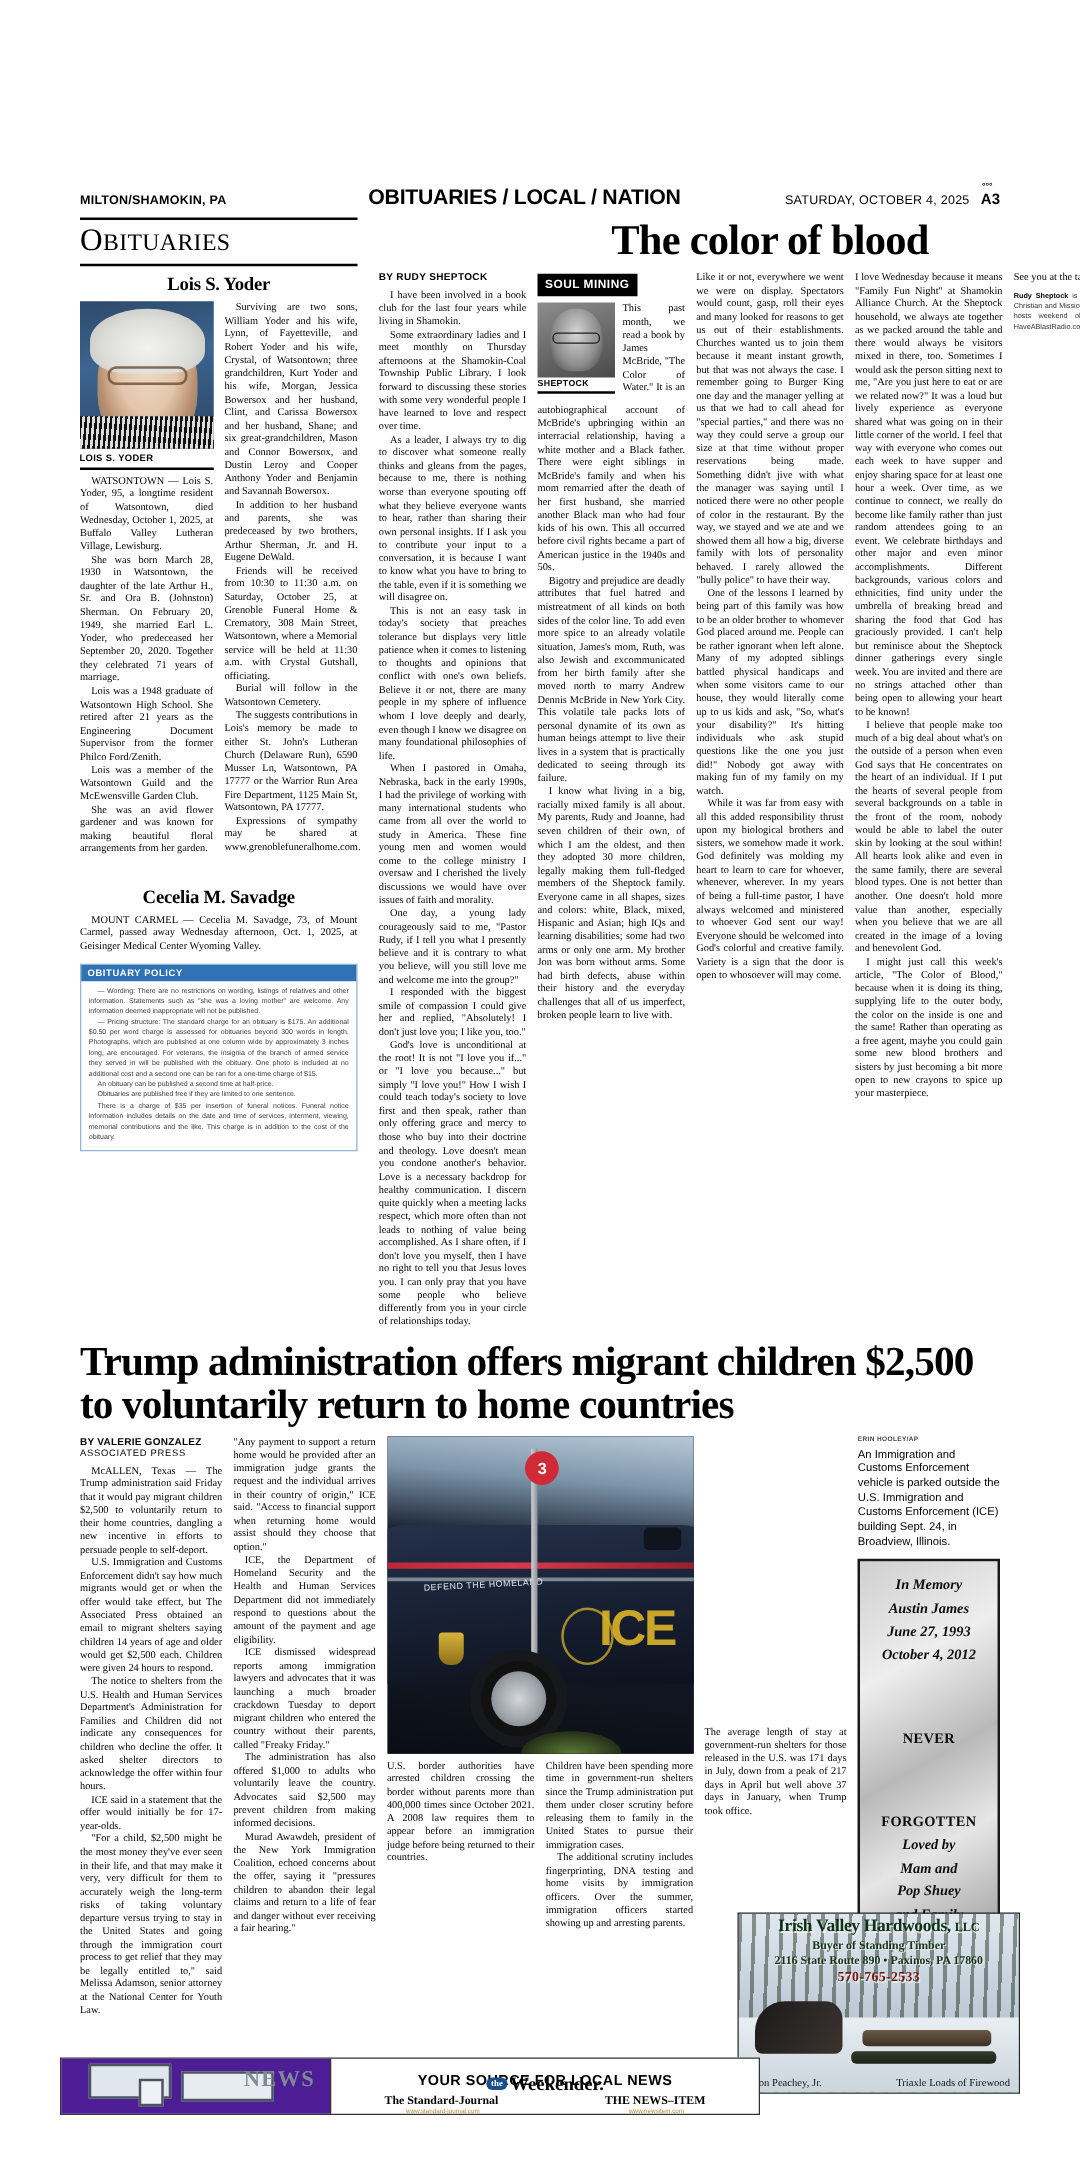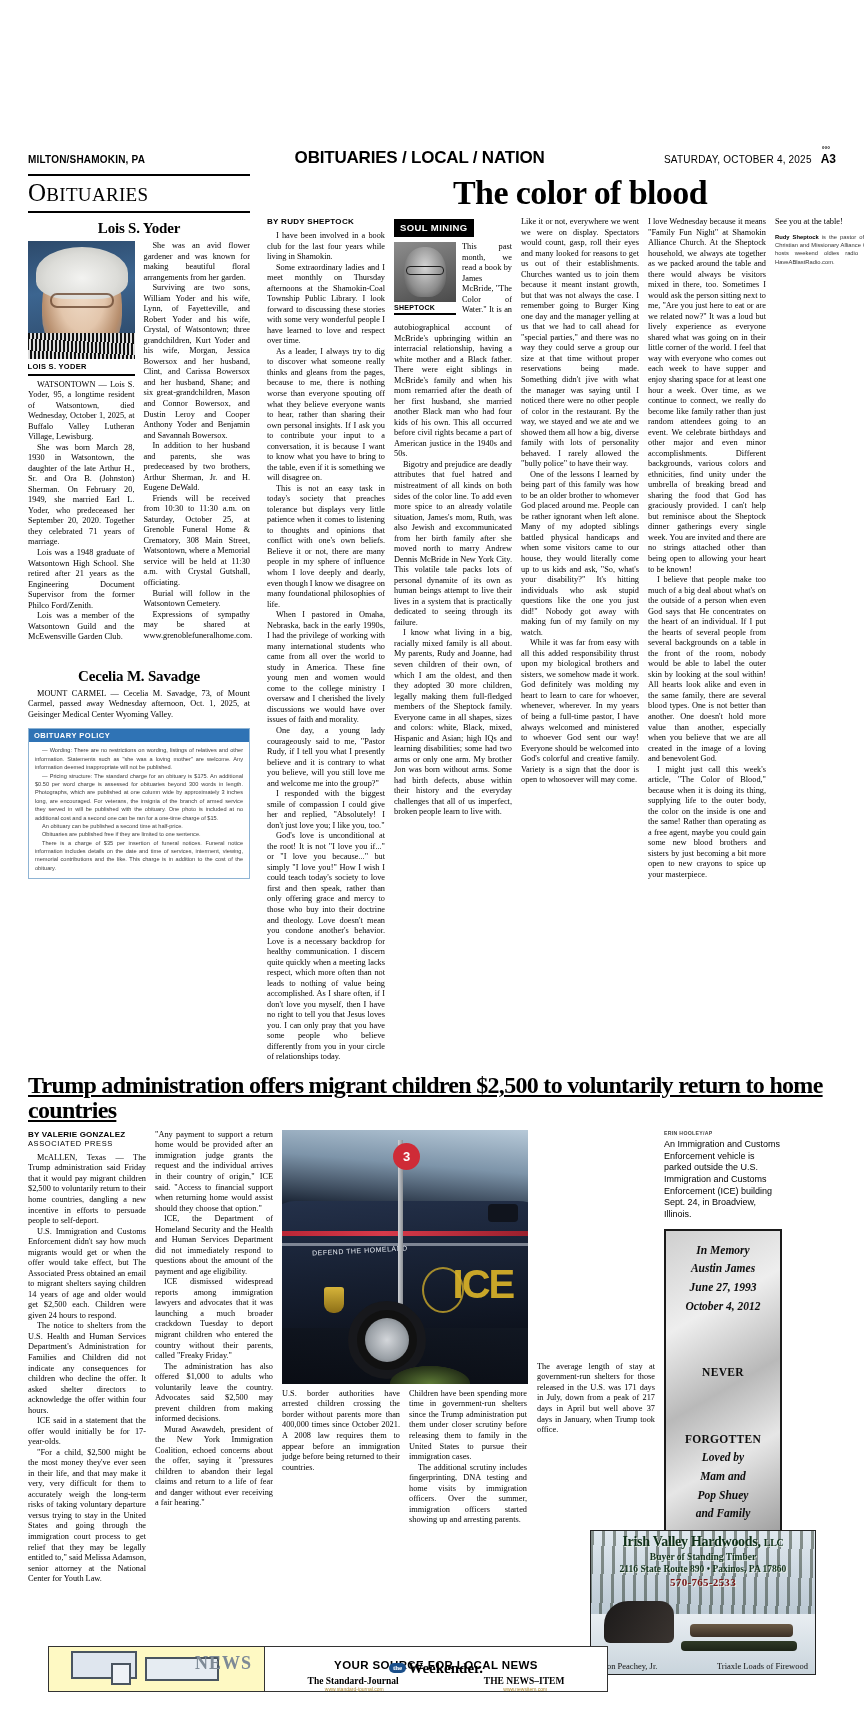--- a/index.html
+++ b/index.html
@@ -4,21 +4,21 @@
 <style>
   * { box-sizing: border-box; }
   html, body { margin:0; padding:0; }
   body {
     width:864px; height:1728px;
     background:#fff;
     font-family:"Liberation Serif", serif;
     color:#000;
     overflow:hidden;
   }
-  .page { position:relative; width:864px; height:1728px; padding:0 28px; }
+  .page { position:relative; width:864px; height:1728px; padding:0 64px; }
 
   
   .masthead { display:flex; align-items:baseline; justify-content:space-between;
               padding-top:148px; }
   .mh-left { font-family:"Liberation Sans", sans-serif; font-weight:bold;
              font-size:10px; letter-spacing:.2px; }
   .mh-center { font-family:"Liberation Sans", sans-serif; font-weight:bold;
                font-size:17px; letter-spacing:-.2px; margin-left:30px;}
   .mh-right { display:flex; align-items:baseline; gap:9px; }
   .mh-date { font-family:"Liberation Sans", sans-serif; font-size:10px; letter-spacing:.2px;}
@@ -94,22 +94,22 @@
       border:1.6px solid #1c1c1c; border-radius:4px; }
   .sheptock-cap { border-bottom:2px solid #000; font-family:"Liberation Sans", sans-serif;
       font-weight:bold; font-size:7px; letter-spacing:.3px; padding-bottom:2px;
       margin-bottom:5px; }
   .sheptock-float { float:left; width:62px; margin:0 6px 3px 0; }
   .bio { font-family:"Liberation Sans", sans-serif; font-size:5.8px; line-height:1.45;
       color:#333; margin-top:5px; text-align:justify;}
   .bio b { color:#000; }
 
   
-  .nat-head { font-size:24px; font-weight:bold; line-height:1.04;
-      letter-spacing:-.7px; margin:10px 0 7px 0;text-decoration:underline; }
+  .nat-head { font-size:33px; font-weight:bold; line-height:1.04;
+      letter-spacing:-.7px; margin:10px 0 7px 0; }
   .nat-wrap { display:flex; gap:9px; }
   .ncol { width:118px; }
   .ncol-wide { width:246px; }
   .nat-byline { font-family:Liberation Sans, sans-serif; font-weight:bold;
       font-size:8px; letter-spacing:.2px; }
   .nat-byline2 { font-family:"Liberation Sans", sans-serif; font-size:7.5px;
       letter-spacing:.6px; margin-bottom:5px; }
 
   
   .ice-photo { width:100%; height:254px; position:relative; overflow:hidden;
@@ -188,21 +188,21 @@
   .ivad .t4 { position:absolute; top:45px; width:100%; text-align:center;
       font-family:"Liberation Serif", serif; font-weight:bold; font-size:11px;
       color:#7a1414; text-shadow:1px 1px 0 #e7efe9; letter-spacing:.3px; }
   .ivad .foot { position:absolute; bottom:3px; left:0; width:100%;
       display:flex; justify-content:space-between; padding:0 7px;
       font-family:"Liberation Serif", serif; font-size:8.5px; color:#111; }
 
   
   .banner { position:absolute; left:48px; bottom:36px; width:560px; height:46px;
       border:1.5px solid #333; display:flex; background:#fff; }
-  .banner .devices { width:215px; position:relative; background:#fef9c3;
+  .banner .devices { width:215px; position:relative; background:#4c1d95;
       border-right:0; }
   .banner .devices .mon { position:absolute; left:22px; top:4px; width:66px; height:28px;
       background:#dfe6ee; border:2px solid #4a5560; }
   .banner .devices .lap { position:absolute; left:96px; top:10px; width:74px; height:24px;
       background:#e6ecf2; border:2px solid #4a5560; }
   .banner .devices .tab { position:absolute; left:62px; top:16px; width:20px; height:22px;
       background:#eef2f6; border:2px solid #4a5560; }
   .banner .devices .newsword { position:absolute; right:12px; top:6px;
       font-family:"Liberation Serif", serif; font-weight:bold; font-size:18px;
       color:#7e8a96; letter-spacing:1px; }
@@ -259,20 +259,21 @@
         </div>
         <p>WATSONTOWN — Lois S. Yoder, 95, a longtime resident of Watsontown, died Wednesday, October 1, 2025, at Buffalo Valley Lutheran Village, Lewisburg.</p>
         <p>She was born March 28, 1930 in Watsontown, the daughter of the late Arthur H., Sr. and Ora B. (Johnston) Sherman. On February 20, 1949, she married Earl L. Yoder, who predeceased her September 20, 2020. Together they celebrated 71 years of marriage.</p>
         <p>Lois was a 1948 graduate of Watsontown High School. She retired after 21 years as the Engineering Document Supervisor from the former Philco Ford/Zenith.</p>
         <p>Lois was a member of the Watsontown Guild and the McEwensville Garden Club.</p>
         <p>She was an avid flower gardener and was known for making beautiful floral arrangements from her garden.</p>
         <p>Surviving are two sons, William Yoder and his wife, Lynn, of Fayetteville, and Robert Yoder and his wife, Crystal, of Watsontown; three grandchildren, Kurt Yoder and his wife, Morgan, Jessica Bowersox and her husband, Clint, and Carissa Bowersox and her husband, Shane; and six great-grandchildren, Mason and Connor Bowersox, and Dustin Leroy and Cooper Anthony Yoder and Benjamin and Savannah Bowersox.</p>
         <p>In addition to her husband and parents, she was predeceased by two brothers, Arthur Sherman, Jr. and H. Eugene DeWald.</p>
         <p>Friends will be received from 10:30 to 11:30 a.m. on Saturday, October 25, at Grenoble Funeral Home &amp; Crematory, 308 Main Street, Watsontown, where a Memorial service will be held at 11:30 a.m. with Crystal Gutshall, officiating.</p>
         <p>Burial will follow in the Watsontown Cemetery.</p>
+        <p>The suggests contributions in Lois's memory be made to either St. John's Lutheran Church (Delaware Run), 6590 Musser Ln, Watsontown, PA 17777 or the Warrior Run Area Fire Department, 1125 Main St, Watsontown, PA 17777.</p>
         <p>Expressions of sympathy may be shared at www.grenoblefuneralhome.com.</p>
       </div>
 
       <div class="obit-name" style="margin-top:25px">Cecelia M. Savadge</div>
       <div class="col-text">
         <p>MOUNT CARMEL — Cecelia M. Savadge, 73, of Mount Carmel, passed away Wednesday afternoon, Oct. 1, 2025, at Geisinger Medical Center Wyoming Valley.</p>
       </div>
 
       <div class="policy">
         <div class="policy-title">OBITUARY POLICY</div>

